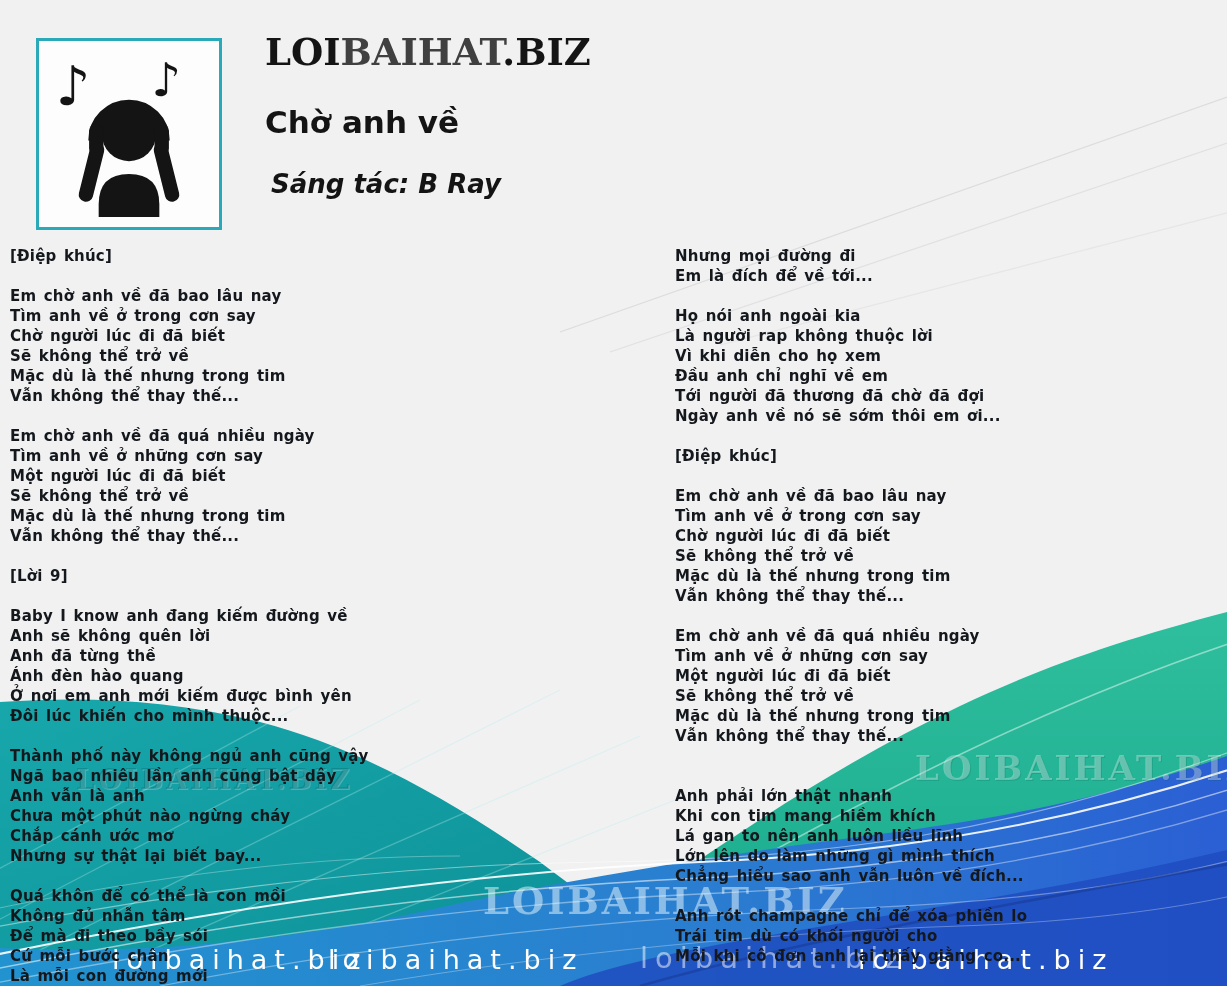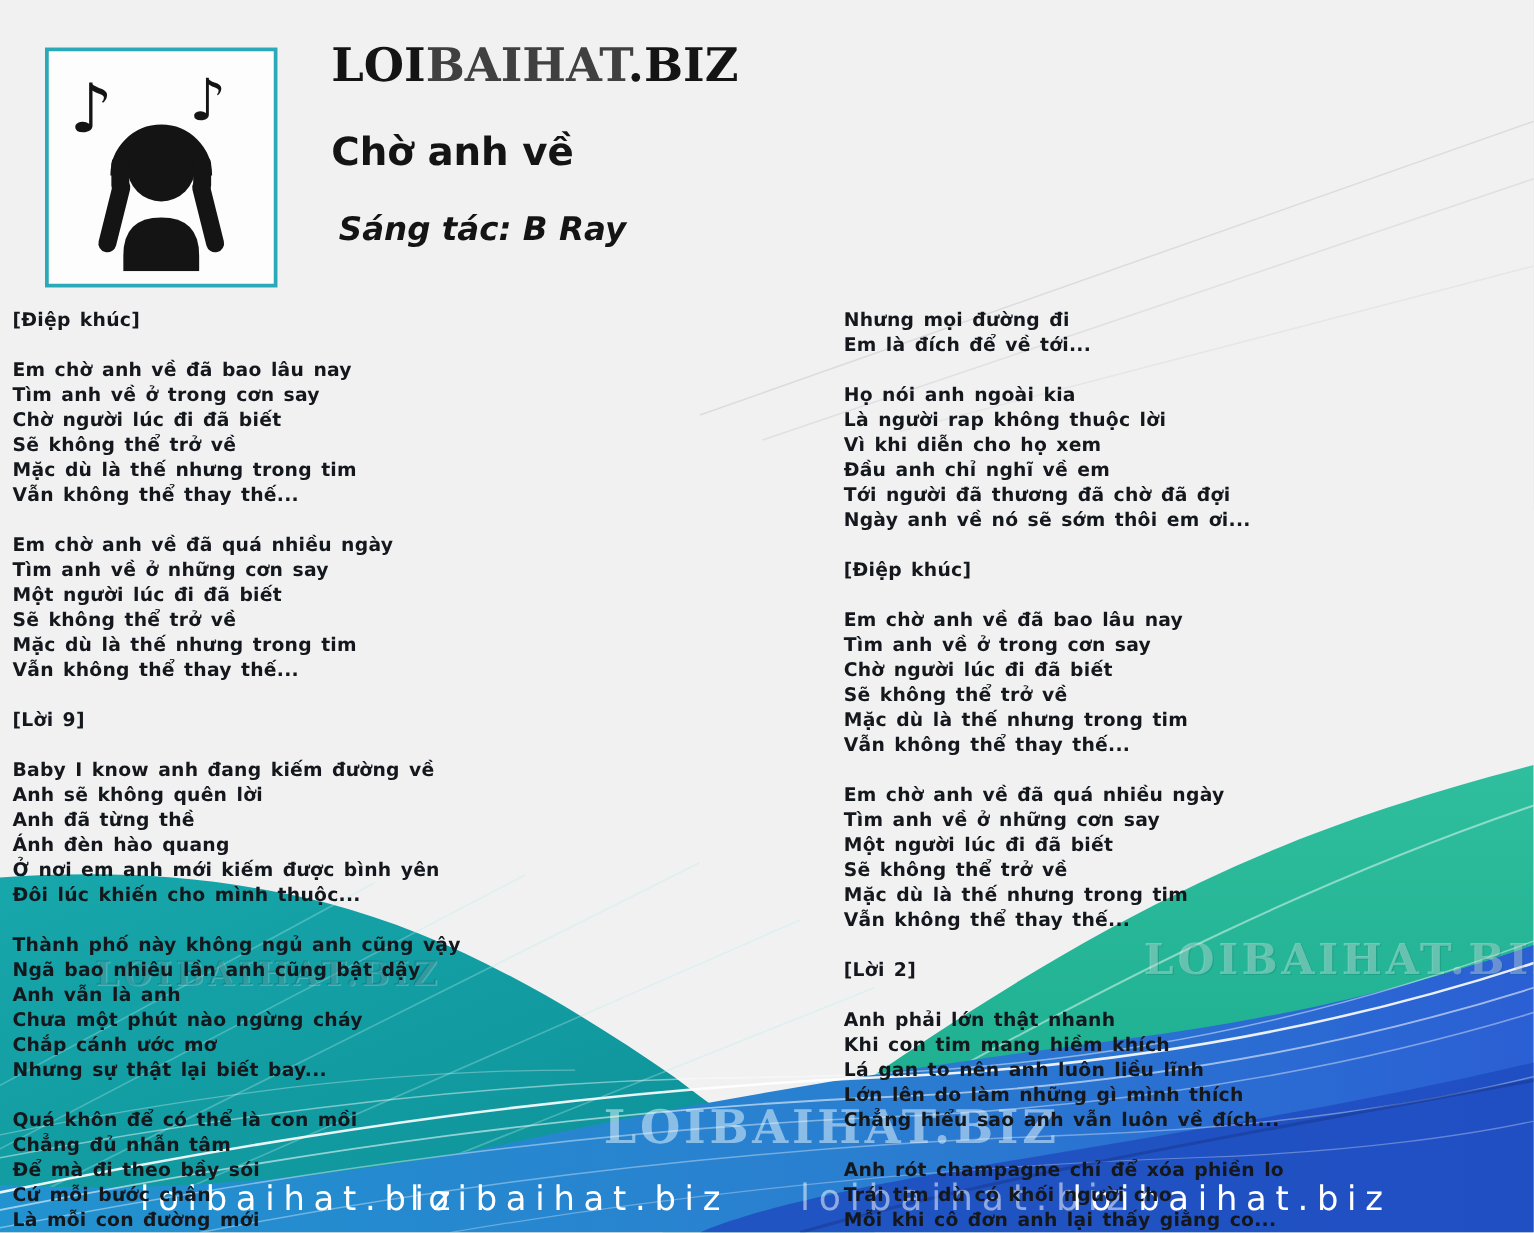--- a/index.html
+++ b/index.html
@@ -164,21 +164,21 @@
       <div class="line">Đôi lúc khiến cho mình thuộc...</div>
       <div class="line">&nbsp;</div>
       <div class="line">Thành phố này không ngủ anh cũng vậy</div>
       <div class="line">Ngã bao nhiêu lần anh cũng bật dậy</div>
       <div class="line">Anh vẫn là anh</div>
       <div class="line">Chưa một phút nào ngừng cháy</div>
       <div class="line">Chắp cánh ước mơ</div>
       <div class="line">Nhưng sự thật lại biết bay...</div>
       <div class="line">&nbsp;</div>
       <div class="line">Quá khôn để có thể là con mồi</div>
-      <div class="line">Chẳng đủ nhẫn tâm</div>
+      <div class="line">Không đủ nhẫn tâm</div>
       <div class="line">Để mà đi theo bầy sói</div>
       <div class="line">Cứ mỗi bước chân</div>
       <div class="line">Là mỗi con đường mới</div>
     </div>
   <div class="col" id="col-right">
       <div class="line">Nhưng mọi đường đi</div>
       <div class="line">Em là đích để về tới...</div>
       <div class="line">&nbsp;</div>
       <div class="line">Họ nói anh ngoài kia</div>
       <div class="line">Là người rap không thuộc lời</div>
@@ -196,21 +196,20 @@
       <div class="line">Mặc dù là thế nhưng trong tim</div>
       <div class="line">Vẫn không thể thay thế...</div>
       <div class="line">&nbsp;</div>
       <div class="line">Em chờ anh về đã quá nhiều ngày</div>
       <div class="line">Tìm anh về ở những cơn say</div>
       <div class="line">Một người lúc đi đã biết</div>
       <div class="line">Sẽ không thể trở về</div>
       <div class="line">Mặc dù là thế nhưng trong tim</div>
       <div class="line">Vẫn không thể thay thế...</div>
       <div class="line">&nbsp;</div>
-      <div class="line">[Lời 2]</div>
       <div class="line">&nbsp;</div>
       <div class="line">Anh phải lớn thật nhanh</div>
       <div class="line">Khi con tim mang hiềm khích</div>
       <div class="line">Lá gan to nên anh luôn liều lĩnh</div>
       <div class="line">Lớn lên do làm những gì mình thích</div>
       <div class="line">Chẳng hiểu sao anh vẫn luôn về đích...</div>
       <div class="line">&nbsp;</div>
       <div class="line">Anh rót champagne chỉ để xóa phiền lo</div>
       <div class="line">Trái tim dù có khối người cho</div>
       <div class="line">Mỗi khi cô đơn anh lại thấy giằng co...</div>

